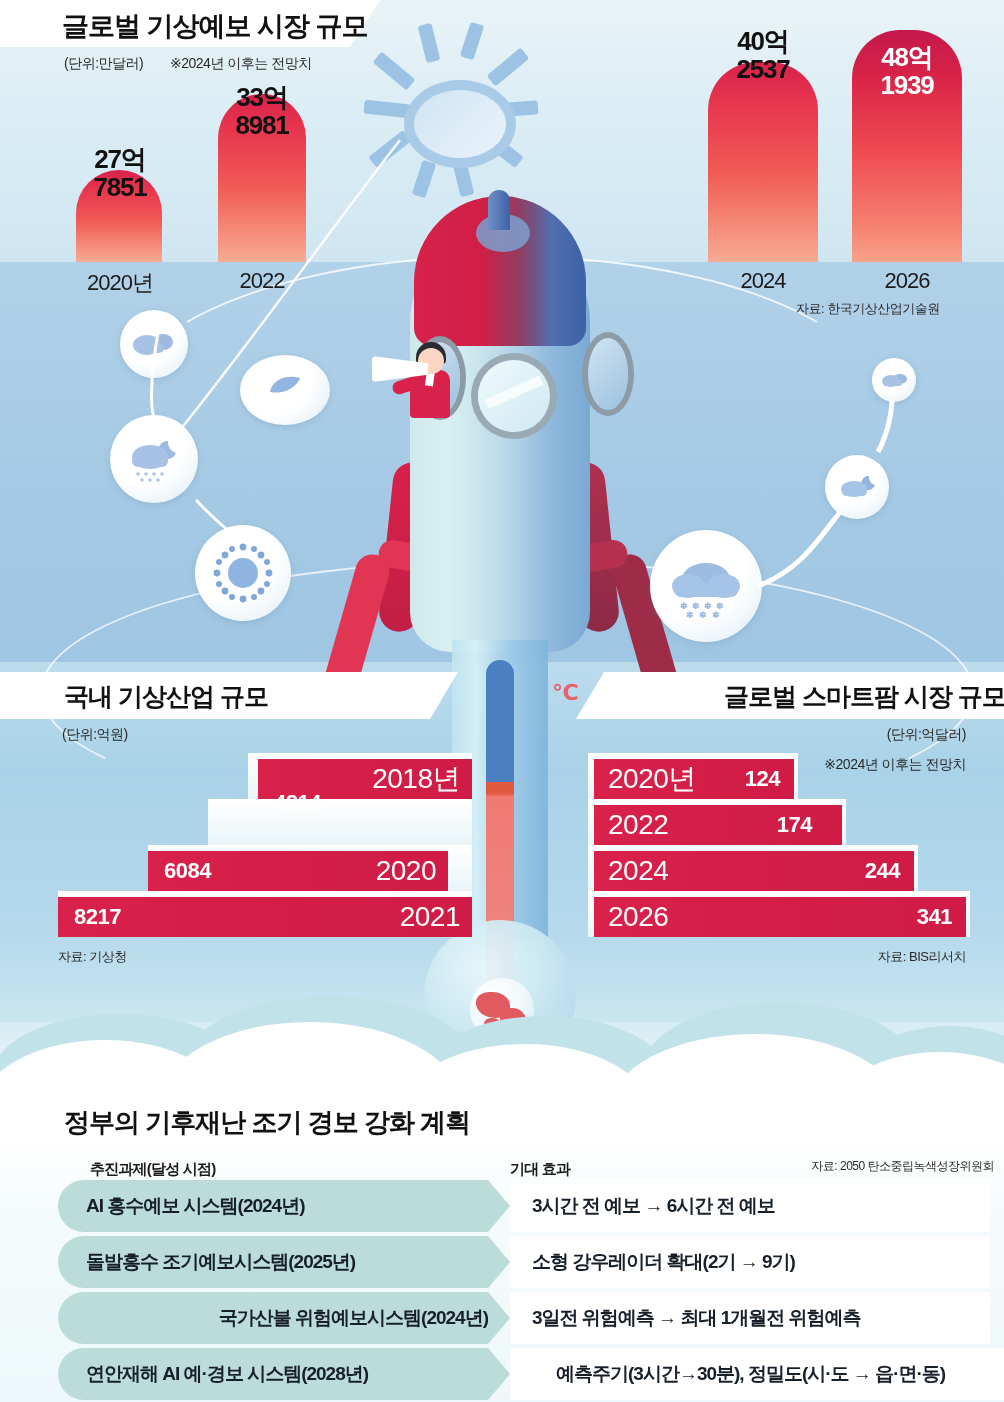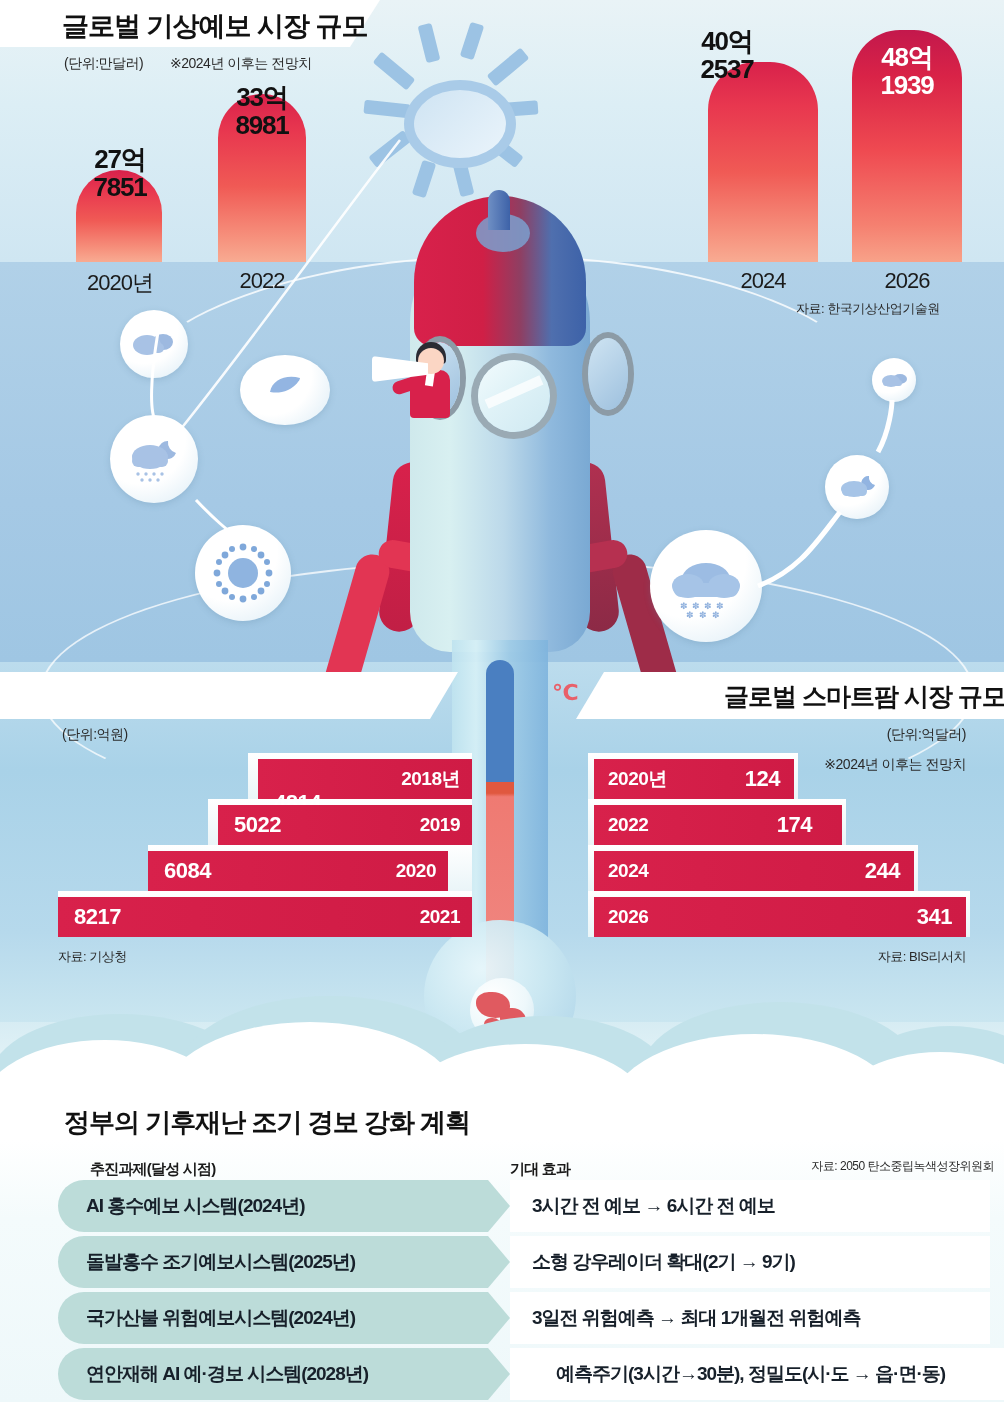--- a/index.html
+++ b/index.html
@@ -74,21 +74,21 @@
   }
 
   
   .stepshadow{position:absolute;background:linear-gradient(180deg,#ffffff 0%,#eaf5f8 100%);}
   .steprow{
     position:absolute;height:40px;background:#d81e47;
     display:flex;align-items:center;
   }
   .steprow.g{background:linear-gradient(90deg,#d8214b 0%,#cf1b45 100%);}
   .steprow .v{position:absolute;color:#fff;font-weight:bold;font-size:22px;letter-spacing:-.5px;}
-  .steprow .y{position:absolute;color:#fff;font-weight:bold;font-size:19px;letter-spacing:-.5px;}
+  .steprow .y{position:absolute;color:#fff;font-weight:normal;font-size:28px;letter-spacing:-.5px;}
 
   
   .colhead{position:absolute;font-size:15px;font-weight:bold;color:#1a1a1a;letter-spacing:-.8px;white-space:nowrap;}
   .trow{position:absolute;height:52px;}
   .tleft{
     position:absolute;left:0;top:0;height:52px;background:#bcdcd9;
     border-radius:26px 0 0 26px;display:flex;align-items:center;
   }
   .tleft .txt{padding-left:28px;font-size:19px;font-weight:bold;color:#17202a;letter-spacing:-1px;white-space:nowrap;}
   .tarrow{
@@ -373,53 +373,50 @@
   </div>
 
   <div class="barlabel" style="left:66px;top:146px;width:108px;">
     <div>27억</div>
     <div>7851</div>
   </div>
   <div class="barlabel" style="left:208px;top:84px;width:108px;">
     <div>33억</div>
     <div>8981</div>
   </div>
-  <div class="barlabel" style="left:673px;top:28px;width:108px;">
+  <div class="barlabel" style="left:709px;top:28px;width:108px;">
     <div>40억</div>
     <div>2537</div>
   </div>
   <div class="barlabel inside" style="left:853px;top:44px;width:108px;">
     <div>48억</div>
     <div>1939</div>
   </div>
 
   <div class="xlabel" style="left:62px;top:268px;width:116px;">2020년</div>
   <div class="xlabel" style="left:204px;top:268px;width:116px;">2022</div>
   <div class="xlabel" style="left:705px;top:268px;width:116px;">2024</div>
   <div class="xlabel" style="left:849px;top:268px;width:116px;">2026</div>
   <div class="srcnote" style="left:796px;top:300px;">자료: 한국기상산업기술원</div>
 
   <div class="hdr-band" style="left:0;top:672px;width:430px;">
     <div style="position:absolute;left:430px;top:0;width:0;height:0;border-top:47px solid #ffffff;border-right:28px solid transparent;"></div>
   </div>
+  <div class="title" style="left:64px;top:680px;font-size:25px;">국내 기상산업 규모</div>
   <div class="unit" style="left:62px;top:726px;">(단위:억원)</div>
 
   <div class="stepshadow" style="left:248px;top:753px;width:224px;height:46px;"></div>
   <div class="stepshadow" style="left:208px;top:799px;width:264px;height:46px;"></div>
   <div class="stepshadow" style="left:148px;top:845px;width:324px;height:46px;"></div>
   <div class="stepshadow" style="left:58px;top:891px;width:414px;height:46px;"></div>
 
   <div class="steprow g" style="left:258px;top:759px;width:214px;">
     <div class="v" style="left:16px;margin-top:48px;">4814</div>
     <div class="y" style="right:12px;">2018년</div>
   </div>
-  <div class="steprow g" style="left:218px;top:805px;width:254px;">
-    <div class="v" style="left:16px;">5022</div>
-    <div class="y" style="right:12px;">2019</div>
-  </div>
   <div class="steprow g" style="left:148px;top:851px;width:300px;">
     <div class="v" style="left:16px;">6084</div>
     <div class="y" style="right:12px;">2020</div>
   </div>
   <div class="steprow g" style="left:58px;top:897px;width:414px;">
     <div class="v" style="left:16px;">8217</div>
     <div class="y" style="right:12px;">2021</div>
   </div>
   <div class="srcnote" style="left:58px;top:948px;">자료: 기상청</div>
 
@@ -472,21 +469,21 @@
     <div class="tleft" style="width:430px;">
       <span class="txt">돌발홍수 조기예보시스템(2025년)</span>
     </div>
     <div class="tarrow" style="left:430px;"></div>
     <div class="tright" style="left:452px;width:480px;">
       <span class="txt">소형 강우레이더 확대(2기 → 9기)</span>
     </div>
   </div>
 
   <div class="trow" style="left:58px;top:1292px;width:932px;">
-    <div class="tleft" style="width:430px;">
+    <div class="tleft" style="width:430px;justify-content:flex-end;">
       <span class="txt">국가산불 위험예보시스템(2024년)</span>
     </div>
     <div class="tarrow" style="left:430px;"></div>
     <div class="tright" style="left:452px;width:480px;">
       <span class="txt">3일전 위험예측 → 최대 1개월전 위험예측</span>
     </div>
   </div>
 
   <div class="trow" style="left:58px;top:1348px;width:932px;">
     <div class="tleft" style="width:430px;">

